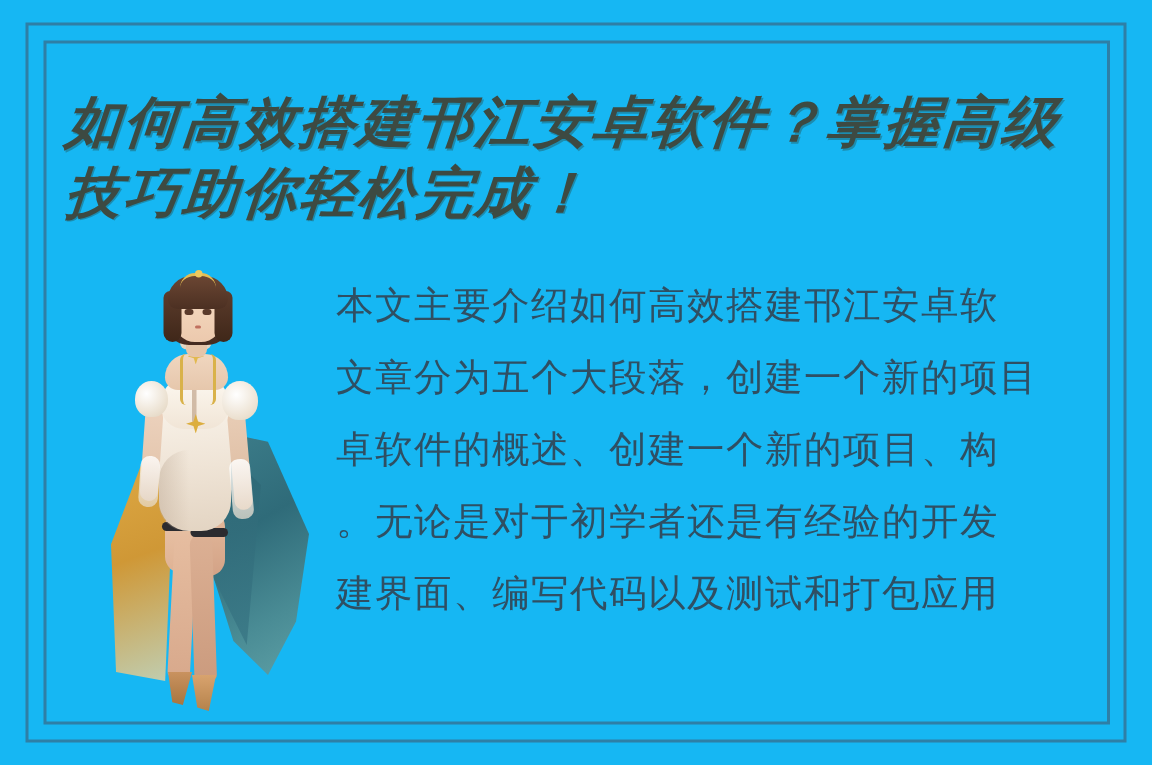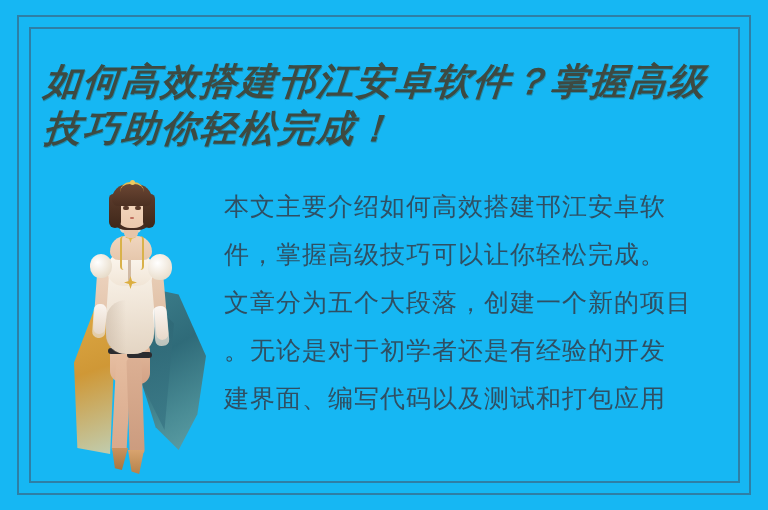--- a/index.html
+++ b/index.html
@@ -66,21 +66,21 @@
   }
 
   
   .body-block {
     position: absolute;
     left: 224px;
     top: 182px;
     width: 496px;
   }
   .body-line {
-    font-family: Liberation Sans, sans-serif;
+    font-family: Liberation Mono, monospace;
     font-size: 25px;
     line-height: 48px;
     color: #2f4f63;
     letter-spacing: 1px;
     white-space: nowrap;
   }
 
   
   .character {
     position: absolute;
@@ -343,19 +343,19 @@
     <div class="hair-front"></div>
     <div class="eye-l"></div>
     <div class="eye-r"></div>
     <div class="mouth"></div>
     <div class="tiara"></div>
     <div class="tiara-gem"></div>
   </div>
 
   <div class="body-block">
     <div class="body-line">本文主要介绍如何高效搭建邗江安卓软</div>
-    <div class="body-line">件，掌握高级技巧可以让你轻松完成。</div>
     <div class="body-line">文章分为五个大段落，创建一个新的项目</div>
+    <div class="body-line">卓软件的概述、创建一个新的项目、构</div>
     <div class="body-line">。无论是对于初学者还是有经验的开发</div>
     <div class="body-line">建界面、编写代码以及测试和打包应用</div>
   </div>
 
 </div>
 
 </body></html>

